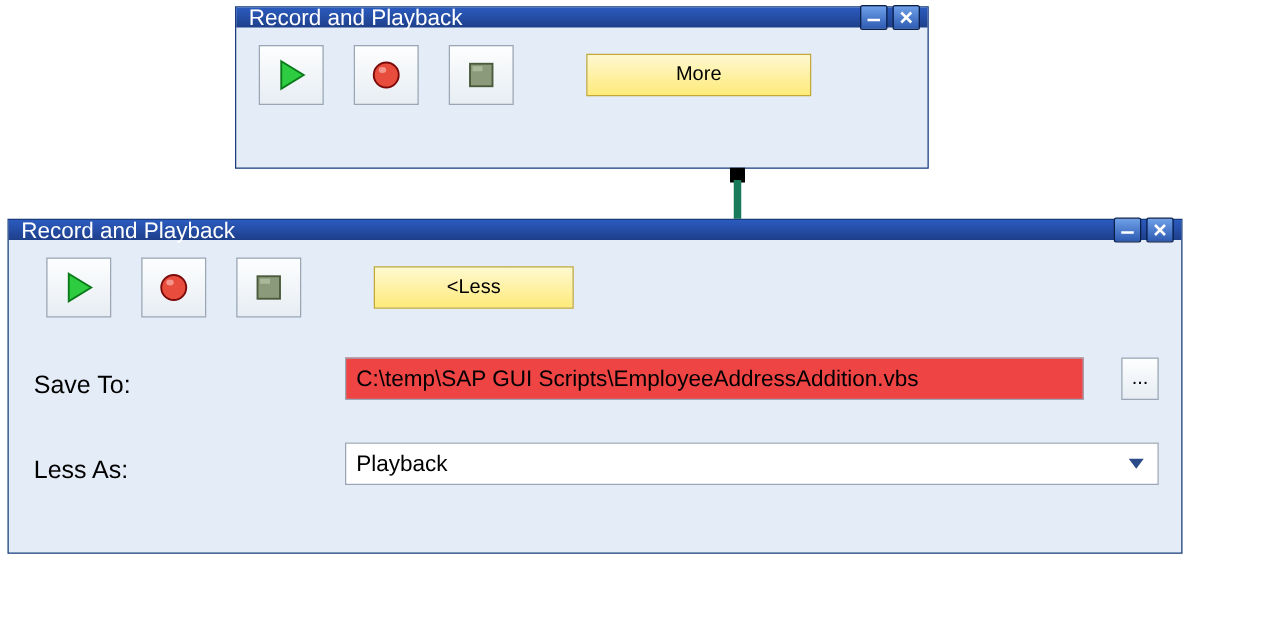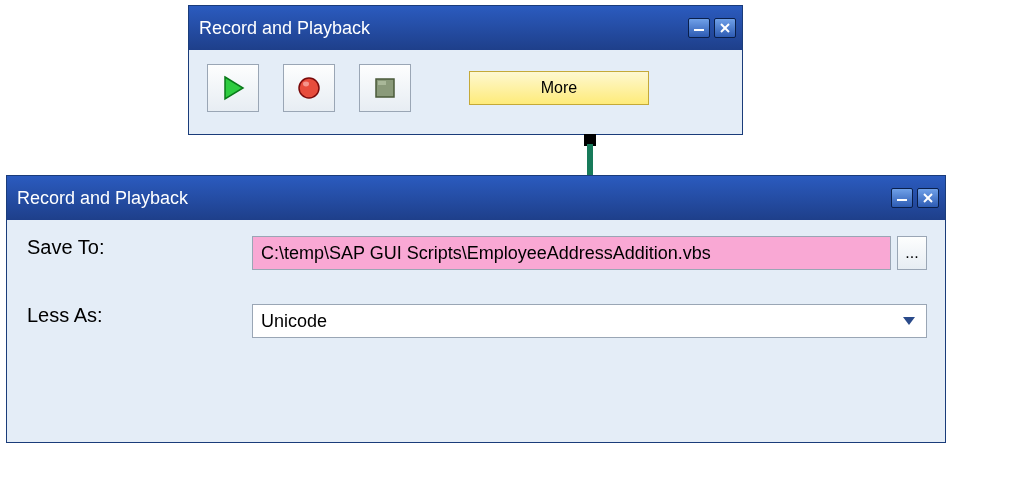--- a/index.html
+++ b/index.html
@@ -13,21 +13,21 @@
     background: #fff;
   }
   .dialog {
     position: absolute;
     border: 1px solid #1a3c7a;
     background: #e4edf7;
     box-sizing: border-box;
   }
   .titlebar {
     background: linear-gradient(to bottom, #2b5bbf 0%, #1e3f8a 100%);
-    height: 44px;
+    height: 16px;
     color: #fff;
     display: flex;
     align-items: center;
     padding: 0 6px 0 10px;
     font-size: 18px;
   }
   .titlebar .title { flex: 1; }
   .winbtn {
     width: 20px;
     height: 18px;
@@ -67,33 +67,34 @@
     align-items: center;
     justify-content: center;
     font-size: 16px;
     color: #000;
     cursor: pointer;
     padding: 0 18px;
     box-sizing: border-box;
   }
   .form-row {
     display: flex;
-    align-items: flex-start;
+    align-items: flex-end;
     padding: 6px 18px 6px 20px;
+    gap: 24px;
   }
   .form-label {
     width: 225px;
     font-size: 20px;
     color: #000;
   }
   .text-input {
     flex: 1;
     height: 34px;
     border: 1px solid #9aa6b5;
-    background: #f9a8d4;
+    background: #ef4444;
     font-size: 18px;
     font-family: inherit;
     padding: 0 8px;
     margin-right: 6px;
     box-sizing: border-box;
   }
   .browse-btn {
     width: 30px;
     height: 34px;
     border: 1px solid #9aa6b5;
@@ -186,29 +187,52 @@
       </svg>
     </div>
     <div class="winbtn">
       <svg width="12" height="12" viewBox="0 0 12 12">
         <line x1="2" y1="2" x2="10" y2="10" stroke="#fff" stroke-width="2"></line>
         <line x1="10" y1="2" x2="2" y2="10" stroke="#fff" stroke-width="2"></line>
       </svg>
     </div>
   </div>
 
+  <div class="toolbar" style="padding-left:30px;">
+    <div class="iconbtn">
+      <svg width="24" height="26" viewBox="0 0 24 26">
+        <polygon points="4,2 22,13 4,24" fill="#2ecc40" stroke="#0a7a1a" stroke-width="1.5"></polygon>
+      </svg>
+    </div>
+    <div class="iconbtn">
+      <svg width="26" height="26" viewBox="0 0 26 26">
+        <circle cx="13" cy="13" r="10" fill="#e74c3c" stroke="#7a0a0a" stroke-width="1.5"></circle>
+        <ellipse cx="10" cy="9" rx="3" ry="2.4" fill="#f7a8a0" opacity="0.8"></ellipse>
+      </svg>
+    </div>
+    <div class="iconbtn">
+      <svg width="24" height="24" viewBox="0 0 24 24">
+        <rect x="3" y="3" width="18" height="18" fill="#8a9a7a" stroke="#4a5a3a" stroke-width="1.5"></rect>
+        <rect x="5" y="5" width="8" height="4" fill="#b7c5a7" opacity="0.7"></rect>
+      </svg>
+    </div>
+    <div style="flex:0 0 10px;"></div>
+    <div class="yellowbtn" style="min-width:160px;">
+      <span>&lt;Less</span>
+    </div>
+  </div>
 
   <div class="form-row" style="margin-top:10px;">
     <div class="form-label">Save To:</div>
     <input type="text" class="text-input" value="C:\temp\SAP GUI Scripts\EmployeeAddressAddition.vbs" style="">
     <div class="browse-btn">...</div>
   </div>
 
   <div class="form-row" style="margin-top:22px;">
     <div class="form-label">Less As:</div>
     <div class="select-wrap">
-      <span>Unicode</span>
+      <span>Playback</span>
       <svg class="caret" width="14" height="10" viewBox="0 0 14 10">
         <polygon points="1,1 13,1 7,9" fill="#2a4a8a"></polygon>
       </svg>
     </div>
   </div>
 </div>
 
 </body></html>

